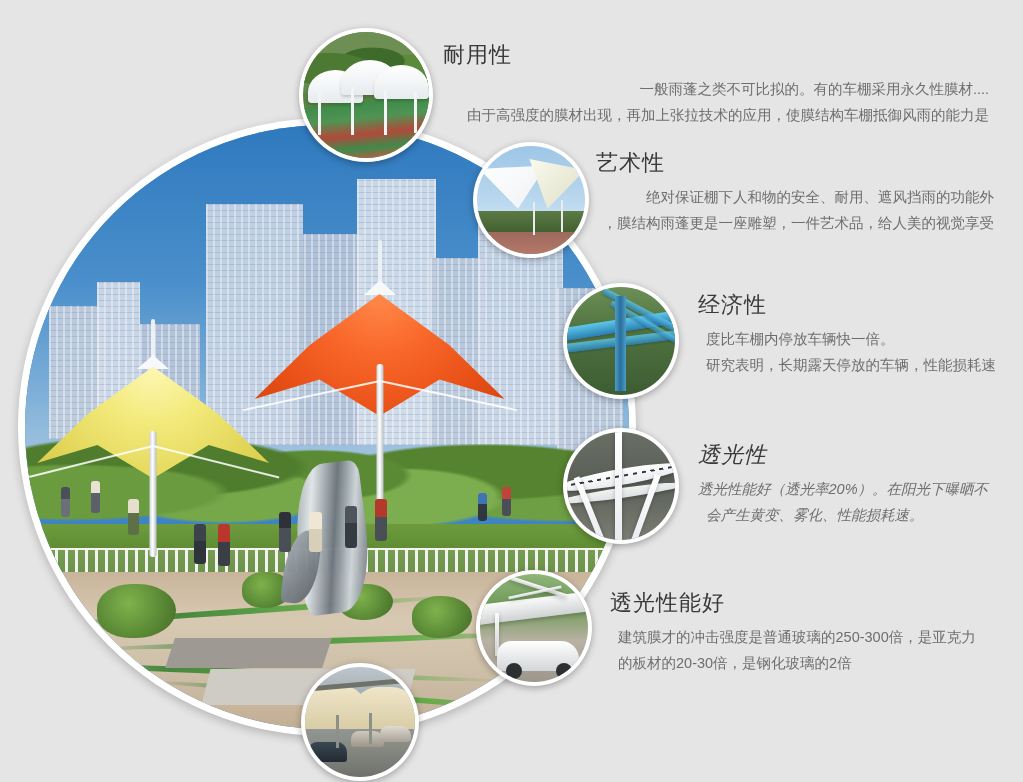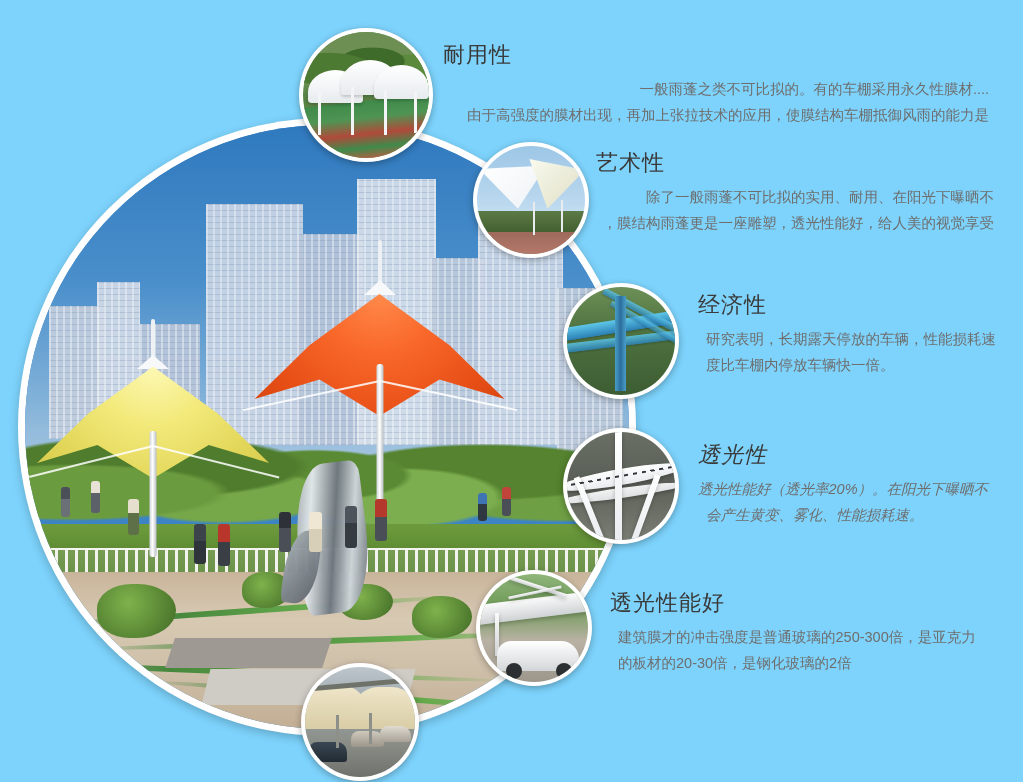--- a/index.html
+++ b/index.html
@@ -1,21 +1,21 @@
 <!DOCTYPE html>
 <html><head>
 <meta charset="utf-8">
 <style>
   html,body{margin:0;padding:0;background:#ffffff;}
   body{
     width:1023px;height:782px;position:relative;overflow:hidden;
     font-family:"Liberation Sans","DejaVu Sans",sans-serif;
     -webkit-font-smoothing:antialiased;
   }
-  #stage{position:absolute;inset:0;background:#7dd3fc;}
+  #stage{position:absolute;inset:0;background:#e5e5e5;}
 
   
   .hero-circle{
     position:absolute;left:18px;top:118px;width:618px;height:618px;
     border-radius:50%;background:#fff;
     box-shadow:0 3px 10px rgba(0,0,0,.22);
     padding:7px;box-sizing:border-box;
   }
   .hero-inner{
     position:relative;width:100%;height:100%;border-radius:50%;overflow:hidden;
@@ -279,39 +279,39 @@
       <div class="road"></div>
       <div class="sailw" style="left:2%;top:18%;width:62%;height:40%;clip-path:polygon(0% 8%,100% 0%,58% 100%);"></div>
       <div class="sailw" style="left:44%;top:12%;width:56%;height:46%;clip-path:polygon(8% 0%,100% 22%,38% 100%);background:linear-gradient(135deg,#fbfbf0,#ddddc4);"></div>
       <div class="post" style="position:absolute;left:52%;top:52%;width:2px;height:30%;background:#e9ecee;"></div>
       <div class="post" style="position:absolute;left:78%;top:50%;width:2px;height:30%;background:#e9ecee;"></div>
     </div>
   </div>
   <div class="block al-right" style="left:596px;top:148px;width:398px;">
     <div class="b-title">艺术性</div>
     <div class="b-body">
-      <span class="ln">除了一般雨蓬不可比拟的实用、耐用、在阳光下曝晒不</span>
-      <span class="ln">，膜结构雨蓬更是一座雕塑，透光性能好，给人美的视觉享受</span>
+      <span class="ln">绝对保证棚下人和物的安全、耐用、遮风挡雨的功能外</span>
+      <span class="ln">，膜结构雨蓬更是一座雕塑，一件艺术品，给人美的视觉享受</span>
     </div>
   </div>
 
   <div class="thumb t3" style="left:563px;top:283px;width:116px;height:116px;">
     <div class="thumb-inner">
       <div class="beam" style="left:-6%;top:30%;width:112%;height:13px;transform:rotate(-9deg);"></div>
       <div class="beam" style="left:-6%;top:46%;width:112%;height:9px;transform:rotate(-7deg);opacity:.85;"></div>
       <div class="beam" style="left:30%;top:18%;width:74%;height:7px;transform:rotate(28deg);opacity:.8;"></div>
       <div class="beam" style="left:36%;top:30%;width:70%;height:6px;transform:rotate(30deg);opacity:.7;"></div>
       <div class="col" style="left:44%;top:8%;height:88%;"></div>
     </div>
   </div>
   <div class="block al-left" style="left:698px;top:290px;width:300px;">
     <div class="b-title">经济性</div>
     <div class="b-body ind">
+      <span class="ln">度比车棚内停放车辆快一倍。</span>
       <span class="ln">研究表明，长期露天停放的车辆，性能损耗速</span>
-      <span class="ln">度比车棚内停放车辆快一倍。</span>
     </div>
   </div>
 
   <div class="thumb t4" style="left:563px;top:428px;width:116px;height:116px;">
     <div class="thumb-inner">
       <div class="mem" style="left:-10%;top:34%;width:120%;height:16px;transform:rotate(-10deg);border-radius:50%;"></div>
       <div class="mem" style="left:-10%;top:52%;width:120%;height:10px;transform:rotate(-8deg);border-radius:50%;opacity:.92;"></div>
       <div class="mem" style="left:44%;top:0%;width:7px;height:100%;"></div>
       <div class="mem" style="left:18%;top:40%;width:6px;height:62%;transform:rotate(-22deg);"></div>
       <div class="mem" style="left:70%;top:38%;width:6px;height:64%;transform:rotate(20deg);"></div>

